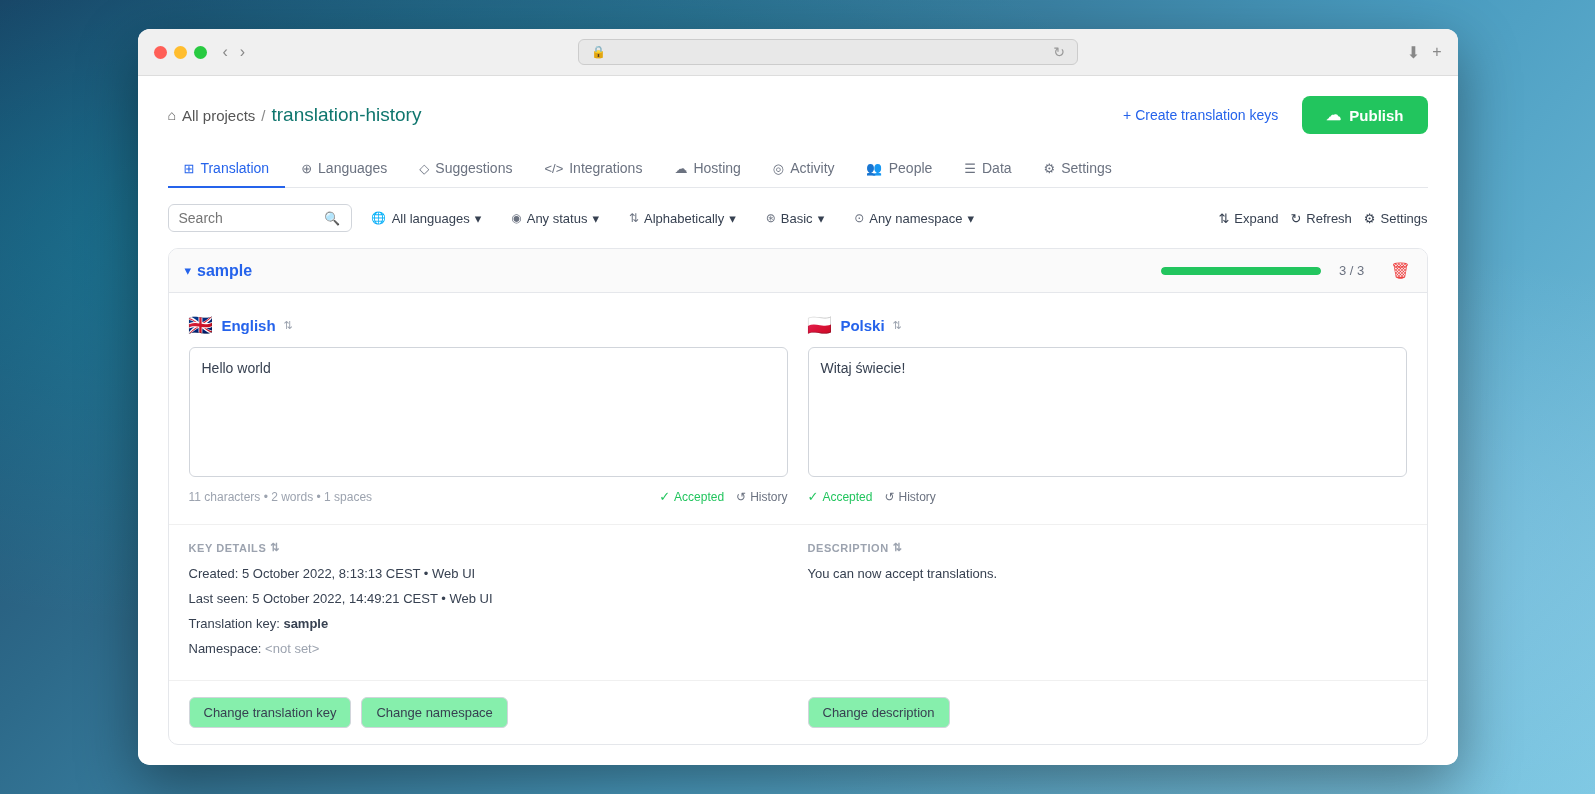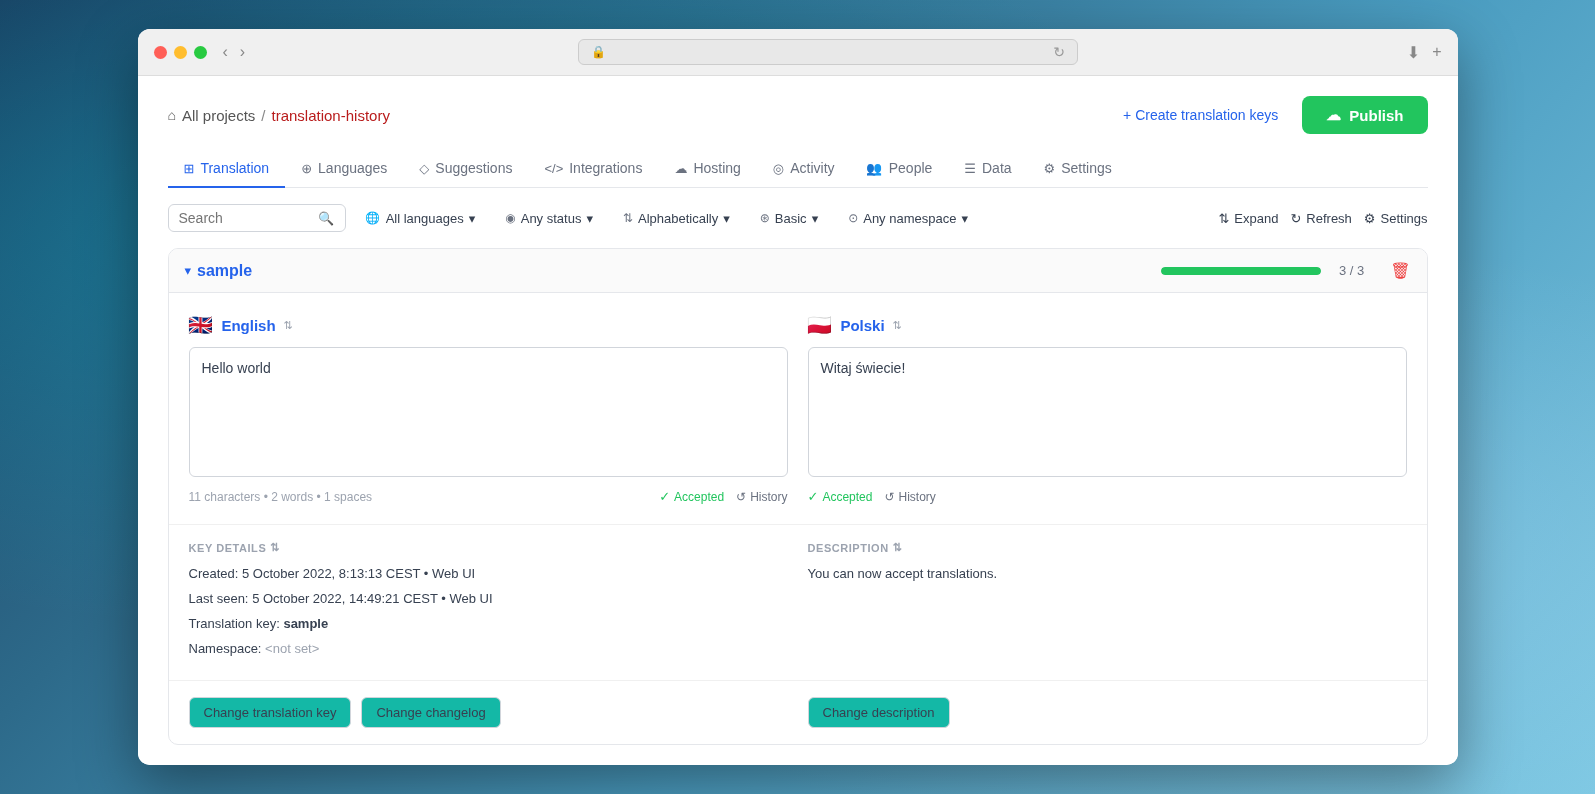--- a/index.html
+++ b/index.html
@@ -107,22 +107,22 @@
       margin-bottom: 16px;
     }
     .breadcrumb-home-icon { color: #555; font-size: 14px; }
     .breadcrumb-link {
       color: #555;
       font-size: 15px;
       text-decoration: none;
     }
     .breadcrumb-sep { color: #888; font-size: 15px; }
     .breadcrumb-current {
-      color: #b91c1c;
-      font-size: 15px;
+      color: #0f766e;
+      font-size: 19px;
       font-weight: 500;
     }
     .breadcrumb-actions {
       margin-left: auto;
       display: flex;
       align-items: center;
       gap: 12px;
     }
     .create-keys-btn {
       display: flex;
@@ -181,20 +181,21 @@
       align-items: center;
       gap: 10px;
       margin-bottom: 16px;
     }
     .search-box {
       display: flex;
       align-items: center;
       border: 1px solid #d1d5db;
       border-radius: 6px;
       padding: 5px 10px;
+      gap: 6px;
       background: white;
     }
     .search-input {
       border: none;
       outline: none;
       font-size: 14px;
       color: #374151;
       width: 140px;
     }
     .search-icon { color: #9ca3af; font-size: 13px; }
@@ -374,21 +375,21 @@
       padding: 16px 20px;
       display: grid;
       grid-template-columns: 1fr 1fr;
       gap: 20px;
     }
     .action-btn-group { display: flex; gap: 10px; }
     .action-btn {
       padding: 7px 14px;
       border: 1px solid #d1d5db;
       border-radius: 6px;
-      background: #14b8a6;
+      background: #86efac;
       font-size: 13px;
       color: #374151;
       cursor: pointer;
       text-align: right;
     }
   </style>
 </head>
 <body>
 
 <div class="bg-art"></div>
@@ -606,21 +607,21 @@
             <span>DESCRIPTION</span>
             <span>⇅</span>
           </div>
           <div class="detail-row">You can now accept translations.</div>
         </div>
       </div>
 
       <div class="action-buttons">
         <div class="action-btn-group">
           <button class="action-btn">Change translation key</button>
-          <button class="action-btn">Change changelog</button>
+          <button class="action-btn">Change namespace</button>
         </div>
         <div class="action-btn-group">
           <button class="action-btn">Change description</button>
         </div>
       </div>
 
     </div>
 
   </div>
 </div>

